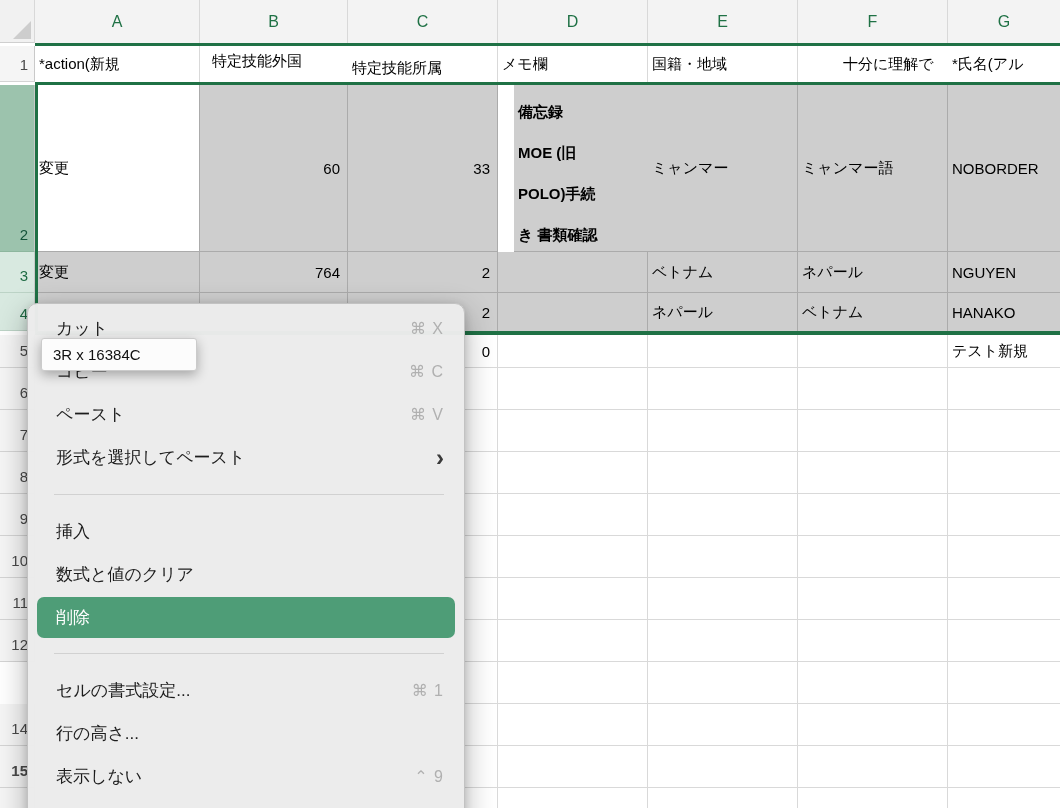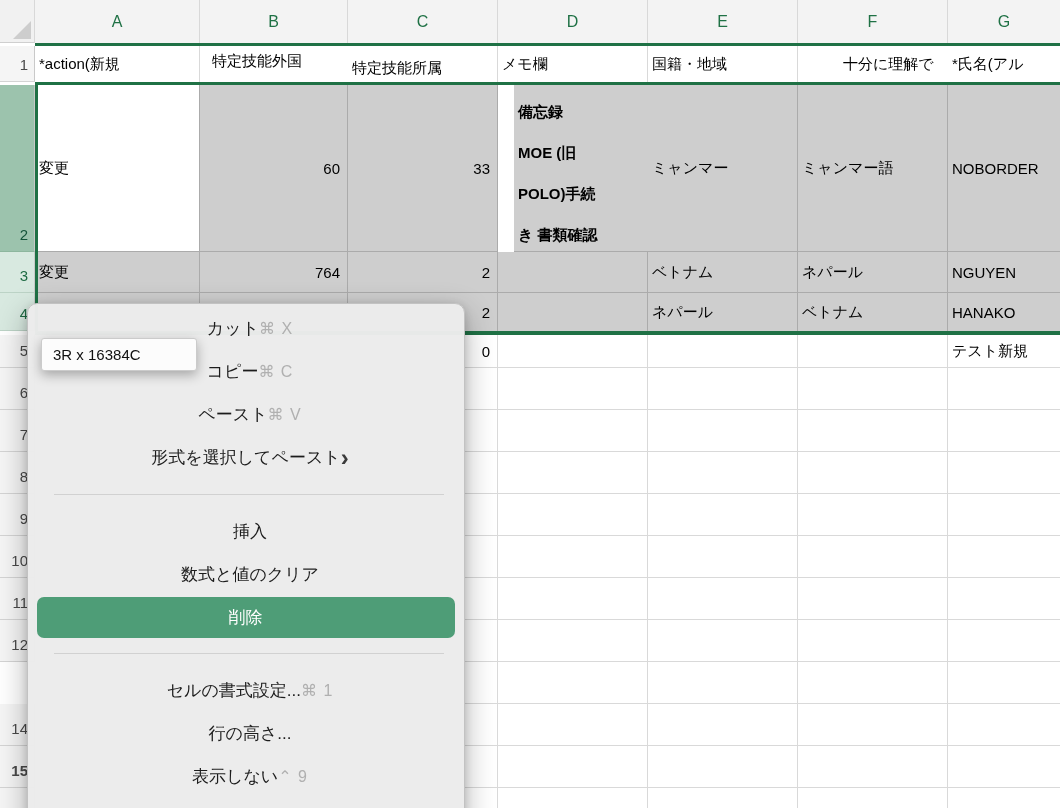--- a/index.html
+++ b/index.html
@@ -33,21 +33,21 @@
   .cell.wrap{white-space:pre-line;align-items:flex-start;line-height:41px;padding-top:6px}
 
   
   .gline{position:absolute;background:#1f7145;z-index:3}
 
   
   .menu{position:absolute;left:27px;top:303px;width:438px;height:545px;
         background:rgba(236,236,236,.98);border:1px solid #c2c2c2;border-radius:10px;
         box-shadow:0 10px 30px rgba(0,0,0,.3),0 2px 8px rgba(0,0,0,.15);
         z-index:10;padding-top:3px;box-sizing:border-box;overflow:hidden}
-  .mi{height:43px;display:flex;align-items:center;justify-content:center;
+  .mi{height:43px;display:flex;align-items:center;justify-content:space-between;
       padding:0 20px 0 28px;font-size:17px;color:#1c1c1c}
   .mi .sc{color:#b0b0b0;font-size:16px;letter-spacing:1px;white-space:nowrap}
   .mi .chev{color:#3a3a3a;font-size:24px;line-height:1;font-weight:700}
   .mi.hl{background:#4e9d77;border-radius:7px;margin:1px 9px;height:41px;
          padding:0 20px 0 19px;color:#fff}
   .sep{height:1px;background:#d1d1d1;margin:15px 20px 15px 26px}
 
   
   .tooltip{position:absolute;left:41px;top:338px;width:156px;height:33px;background:#fcfcfc;
            border:1px solid #cbcbcb;border-radius:3px;box-shadow:0 4px 12px rgba(0,0,0,.3);

